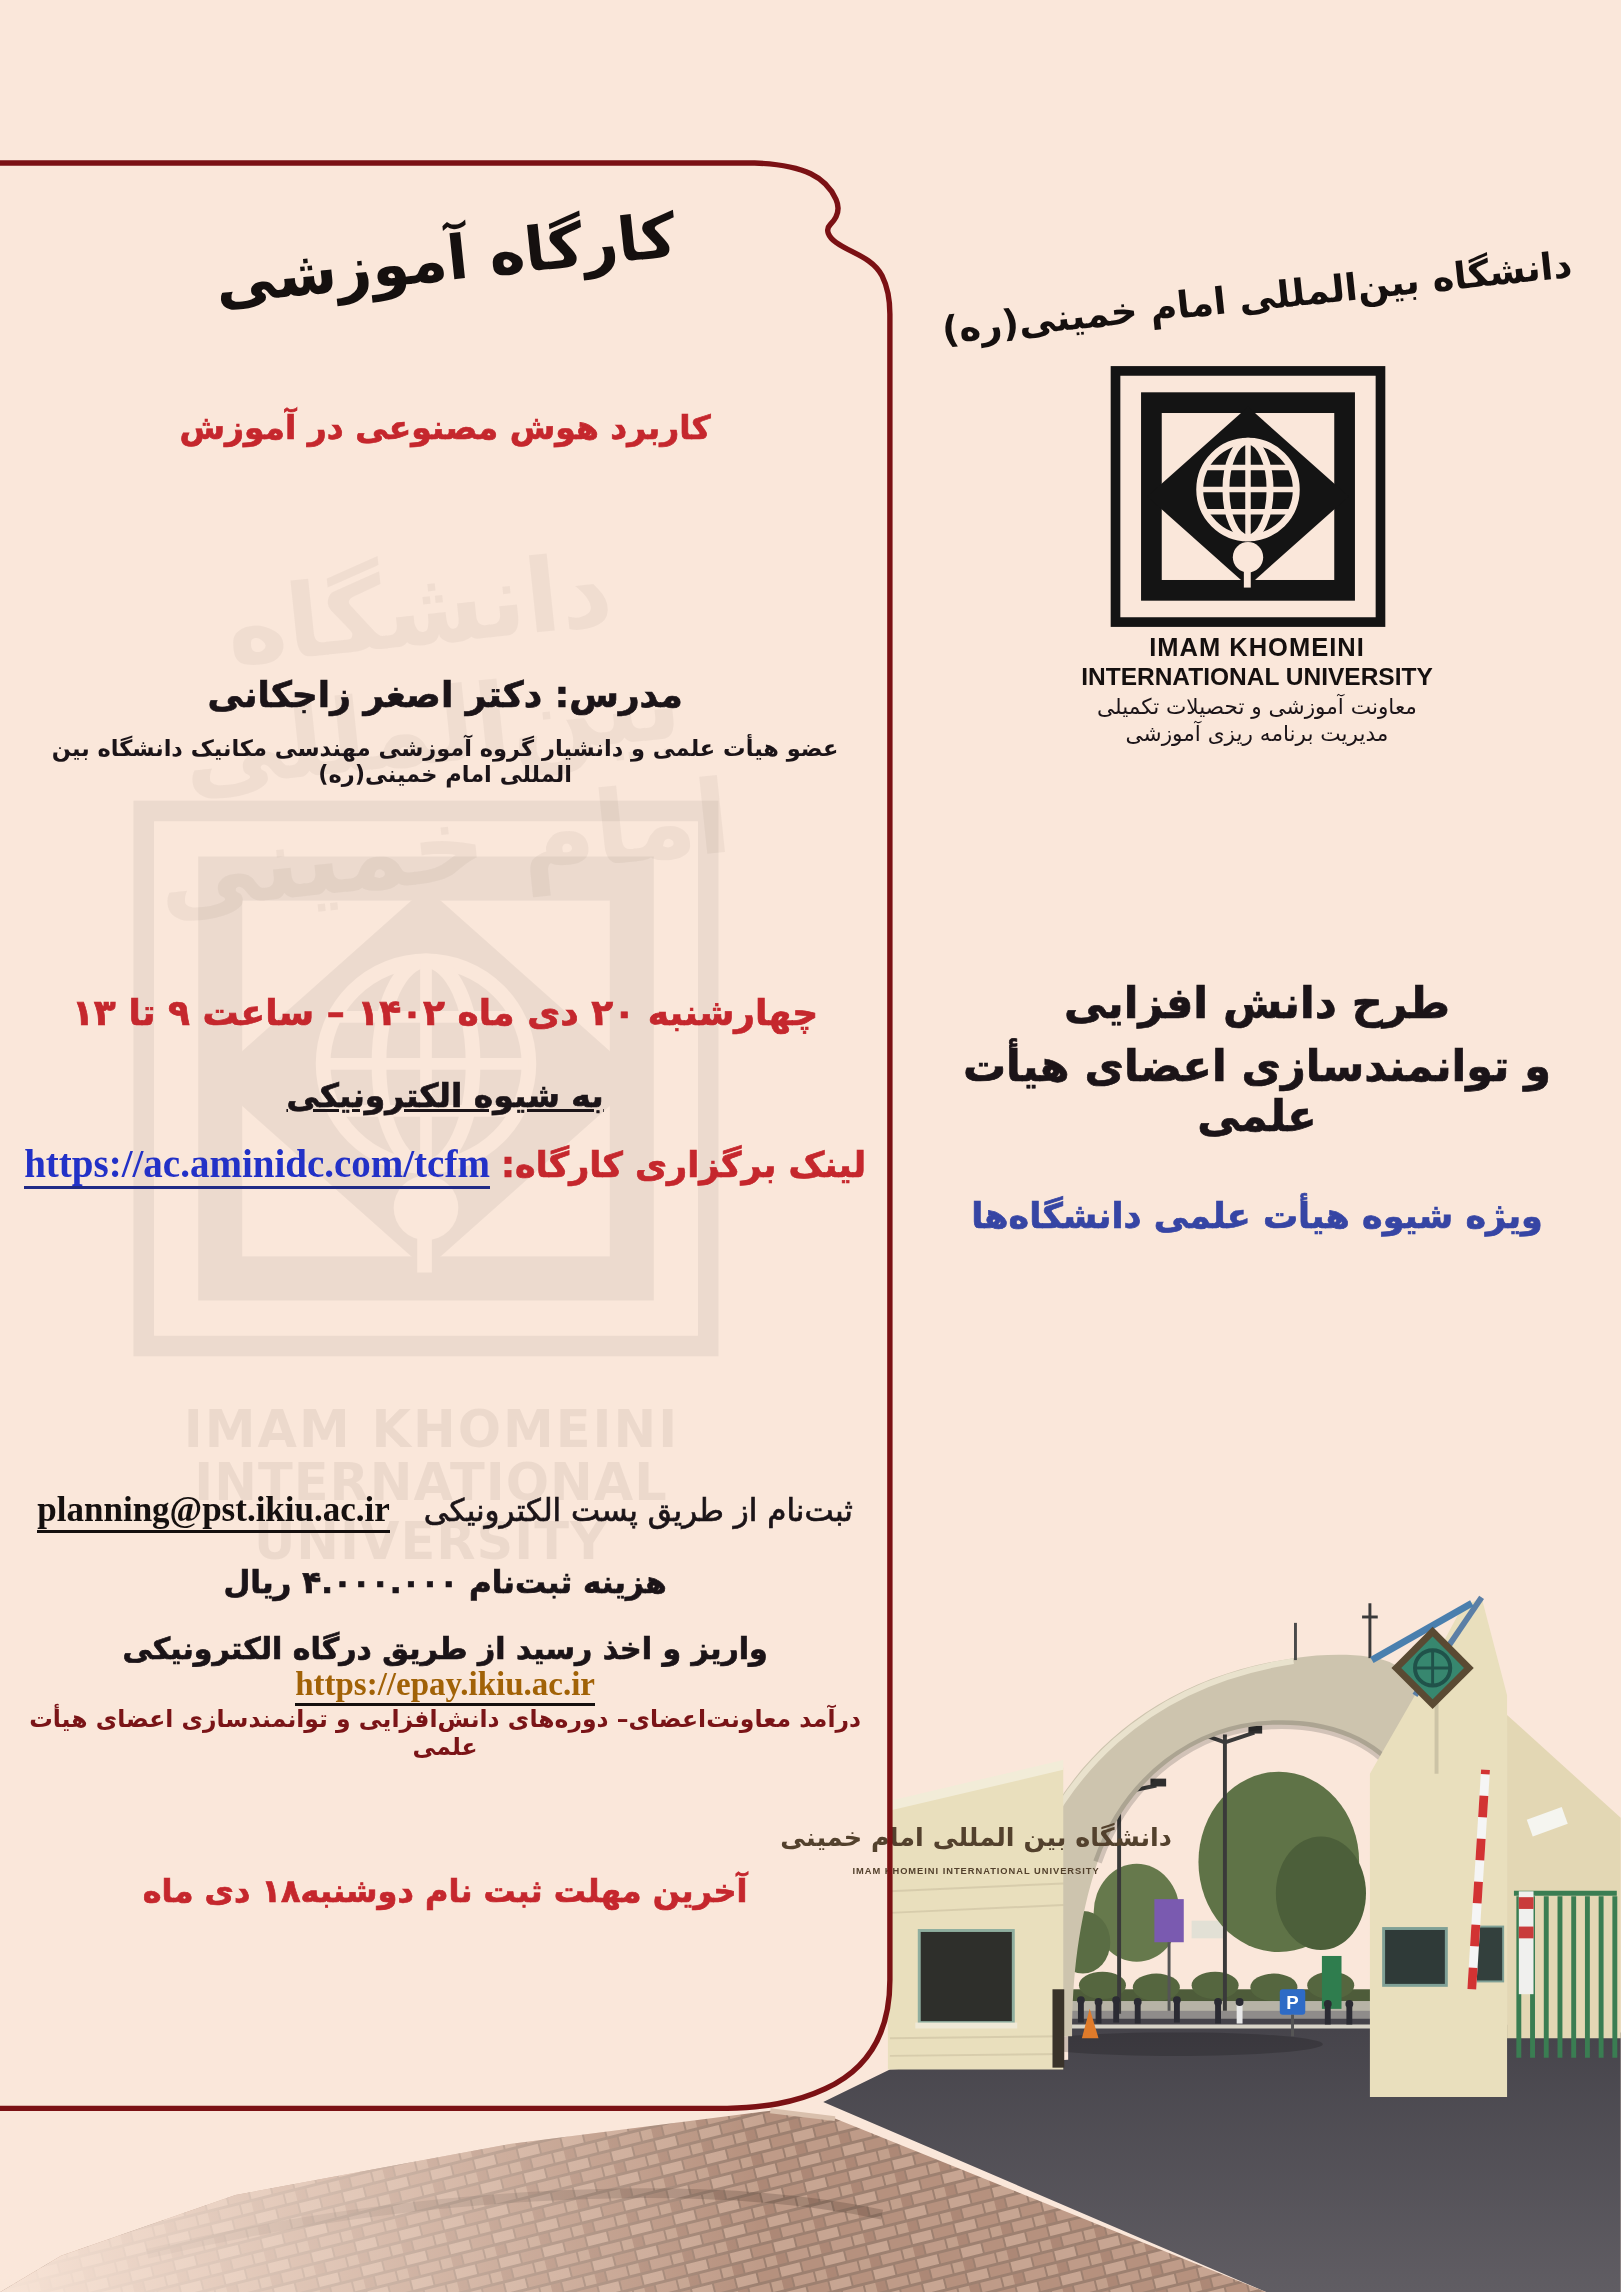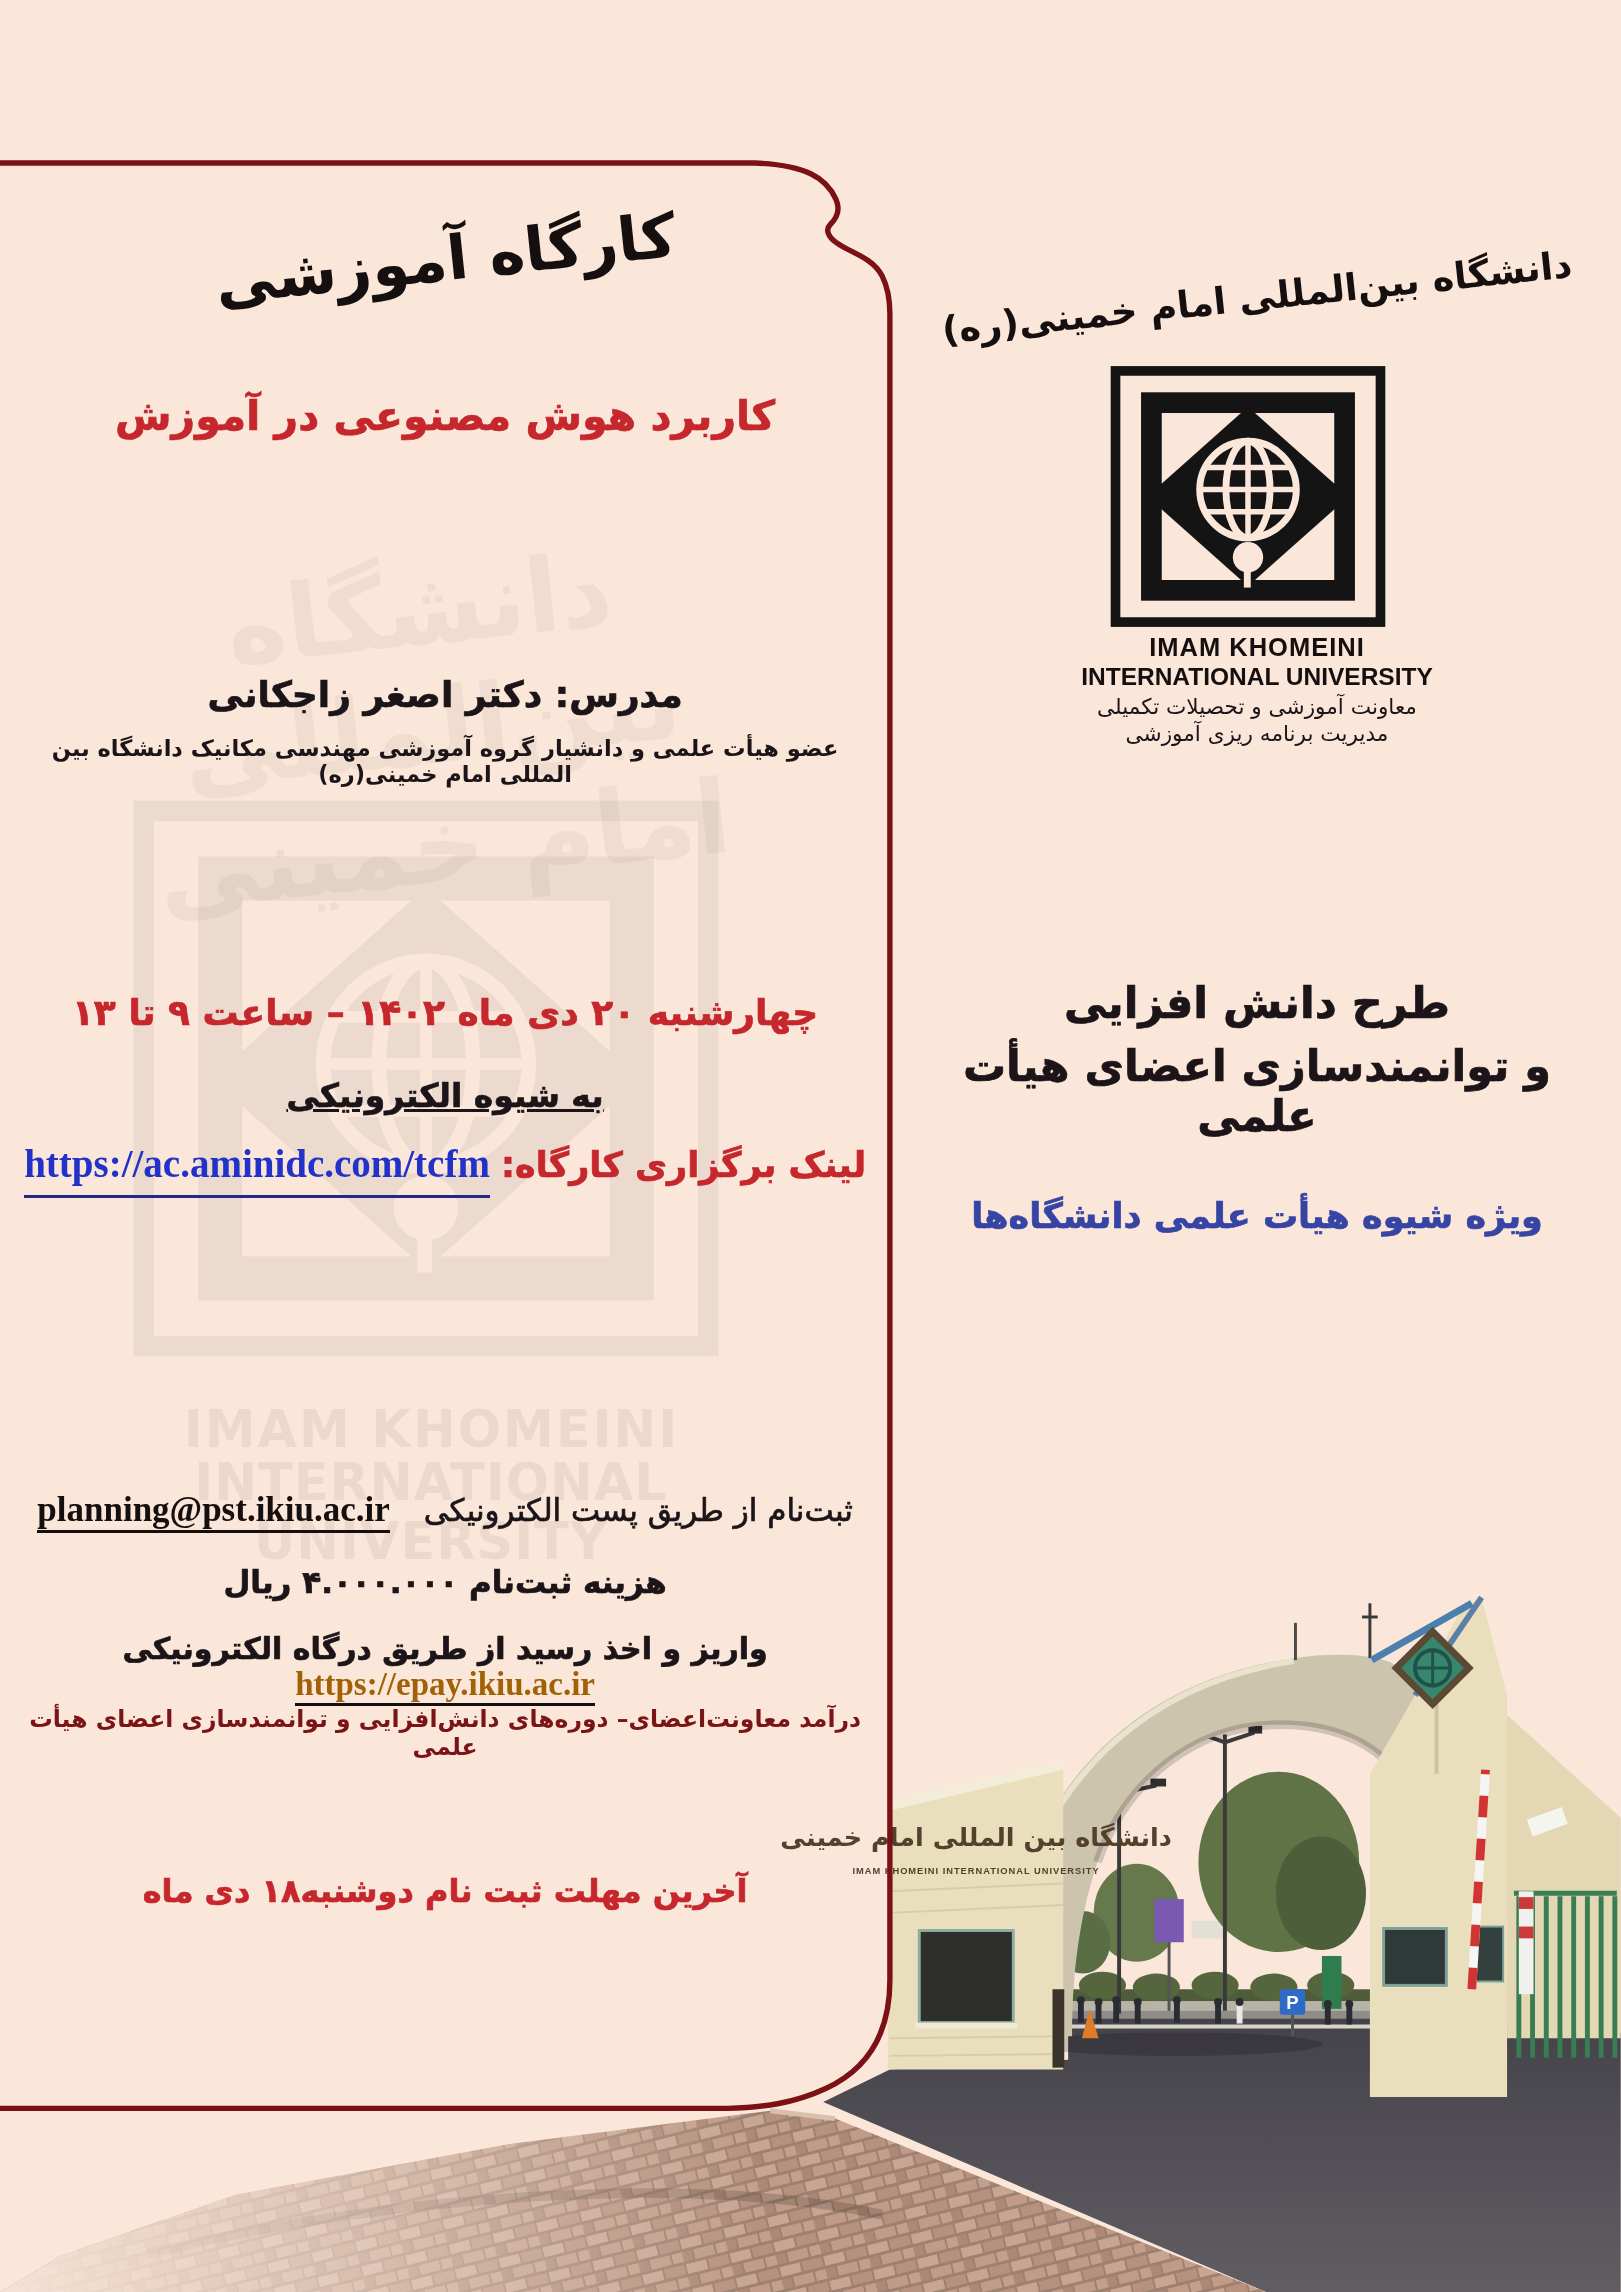--- a/index.html
+++ b/index.html
@@ -10,21 +10,21 @@
   .fa{direction:rtl;}
   .heavy{-webkit-text-stroke:0.7px currentColor;}
   .red{color:#C5272D;}
   .blue{color:#3645A4;}
   .maroon{color:#7a1417;}
   .panelText{left:19.6px;width:851px;}
   .rightText{left:912px;width:690px;}
   .callig{transform:rotate(-6deg);font-weight:700;letter-spacing:-1px;}
   .serifLink{font-family:"Liberation Serif","DejaVu Serif",serif;font-weight:700;}
   .u-black{border-bottom:3.9px solid #15100f;padding-bottom:1px;}
-  .u-blue{border-bottom:3.9px solid #202a86;padding-bottom:10px;}
+  .u-blue{border-bottom:3.9px solid #202a86;padding-bottom:1px;}
   .wm{opacity:0.055;pointer-events:none;}
   .wm-txt{opacity:0.075;pointer-events:none;color:#4a3a33;font-weight:700;}
   svg{display:block;}
 </style>
 </head>
 <body>
 
 <div class="page">
 
   <svg width="0" height="0" style="position:absolute">
@@ -206,21 +206,21 @@
   </svg>
 
   <svg class="abs" style="left:0;top:0;" width="1621" height="2293" viewBox="0 0 1654 2339">
     <path d="M 0 166 L 770 166 C 822 168 843 181 853 203 C 858 214 853 223 847 229
              C 842 234 845 241 853 247 C 868 258 890 262 900 281 C 906 293 908 304 908 320
              L 908 2020 C 908 2072 888 2110 842 2131 C 810 2146 778 2150 742 2151 L 0 2151" fill="none" stroke="#7B1114" stroke-width="5.5"></path>
   </svg>
 
   <div class="abs panelText c fa callig" style="top:223px;font-size:61px;color:#15100f;">کارگاه آموزشی</div>
 
-  <div class="abs panelText c fa red heavy" style="top:392px;font-size:41px;font-weight:800;">کاربرد هوش مصنوعی در آموزش</div>
+  <div class="abs panelText c fa red heavy" style="top:408px;font-size:33px;font-weight:800;">کاربرد هوش مصنوعی در آموزش</div>
 
   <div class="abs panelText c fa heavy" style="top:674px;font-size:36px;font-weight:800;">مدرس: دکتر اصغر زاجکانی</div>
 
   <div class="abs panelText c fa" style="top:735px;font-size:22.5px;font-weight:700;">عضو هیأت علمی و دانشیار گروه آموزشی مهندسی مکانیک دانشگاه بین المللی امام خمینی(ره)</div>
 
   <div class="abs panelText c fa red heavy" style="top:992px;font-size:36px;font-weight:800;">چهارشنبه ۲۰ دی ماه ۱۴۰۲ – ساعت ۹ تا ۱۳</div>
 
   <div class="abs panelText c fa heavy" style="top:1076px;font-size:33px;font-weight:800;text-decoration:underline;">به شیوه الکترونیکی</div>
 
   <div class="abs panelText c fa" style="top:1141px;font-size:35px;">

